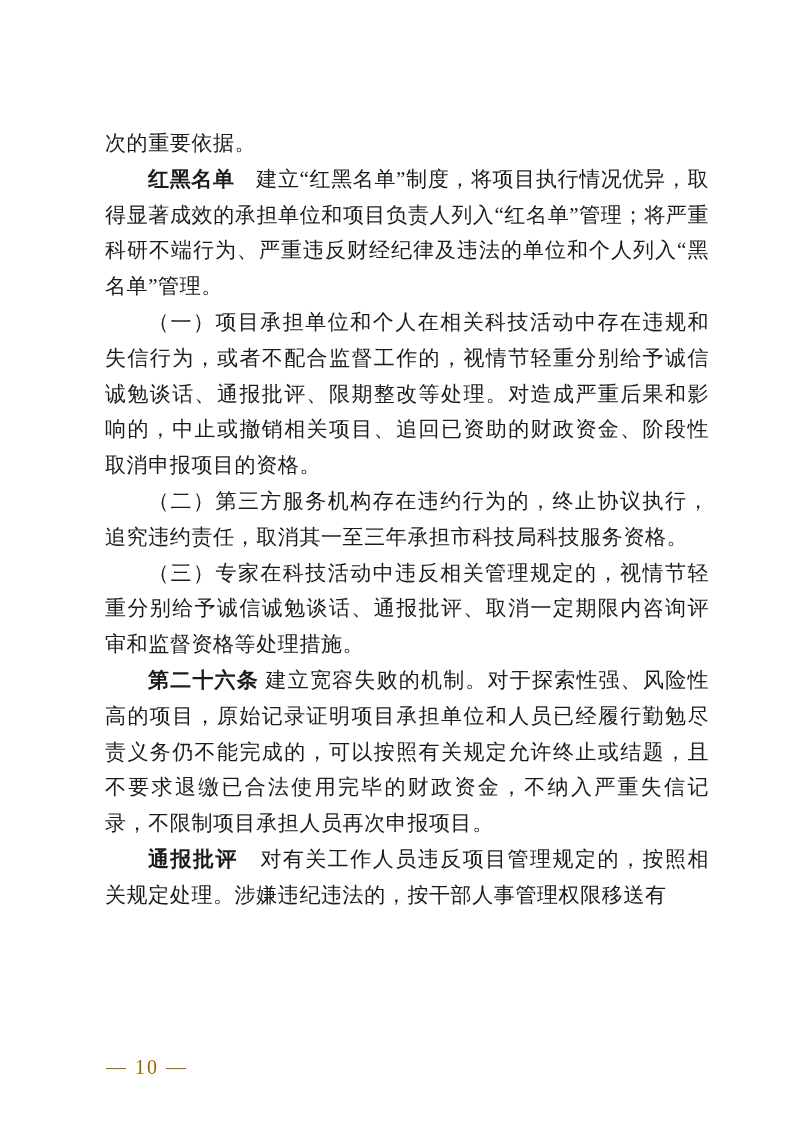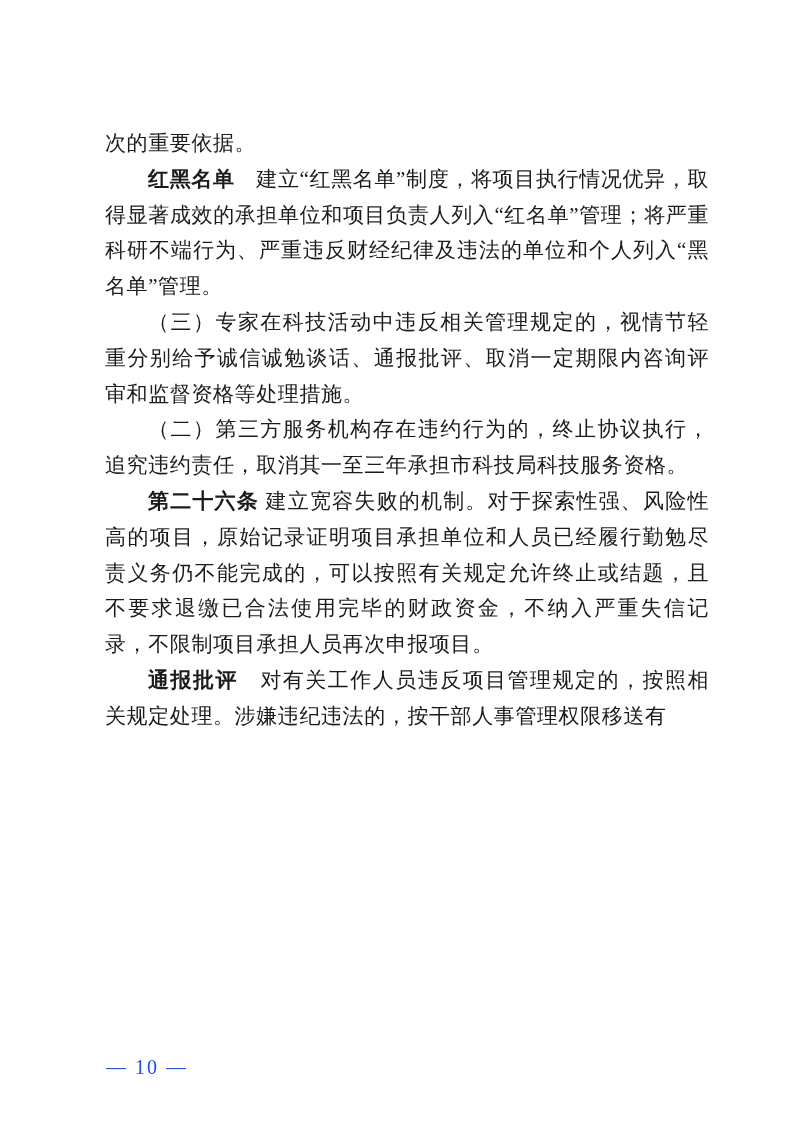--- a/index.html
+++ b/index.html
@@ -41,39 +41,40 @@
   }
   .sep {
     white-space: pre;
   }
   .footer {
     position: absolute;
     left: 106px;
     top: 1036px;
     font-size: 20px;
     letter-spacing: 2px;
-    color: #1d4ed8;
+    color: #a16207;
     font-family: "Liberation Serif", "DejaVu Serif", serif;
   }
 </style>
 </head>
 <body>
 
 <div class="page">
   <div class="content">
 
     <p class="para"><span>次的重要依据。</span></p>
 
     <p class="para indent"><b>红黑名单</b><span class="sep">　</span><span>建立“红黑名单”制度，将项目执行情况优异，取得显著成效的承担单位和项目负责人列入“红名单”管理；将严重科研不端行为、严重违反财经纪律及违法的单位和个人列入“黑名单”管理。</span></p>
 
 
+    <p class="para indent"><span>（一）项目承担单位和个人在相关科技活动中存在违规和失信行为，或者不配合监督工作的，视情节轻重分别给予诚信诚勉谈话、通报批评、限期整改等处理。对造成严重后果和影响的，中止或撤销相关项目、追回已资助的财政资金、阶段性取消申报项目的资格。</span></p>
+
+    <p class="para indent"><span>（二）第三方服务机构存在违约行为的，终止协议执行，追究违约责任，取消其一至三年承担市科技局科技服务资格。</span></p>
 
     <p class="para indent"><span>（三）专家在科技活动中违反相关管理规定的，视情节轻重分别给予诚信诚勉谈话、通报批评、取消一定期限内咨询评审和监督资格等处理措施。</span></p>
-
-    <p class="para indent"><span>（二）第三方服务机构存在违约行为的，终止协议执行，追究违约责任，取消其一至三年承担市科技局科技服务资格。</span></p>
 
     <p class="para indent"><b>第二十六条</b><span class="sep"> </span><span>建立宽容失败的机制。对于探索性强、风险性高的项目，原始记录证明项目承担单位和人员已经履行勤勉尽责义务仍不能完成的，可以按照有关规定允许终止或结题，且不要求退缴已合法使用完毕的财政资金，不纳入严重失信记录，不限制项目承担人员再次申报项目。</span></p>
 
     <p class="para indent"><b>通报批评</b><span class="sep">　</span><span>对有关工作人员违反项目管理规定的，按照相关规定处理。涉嫌违纪违法的，按干部人事管理权限移送有</span></p>
 
   </div>
 
   <div class="footer"><span>— 10 —</span></div>
 </div>
 

